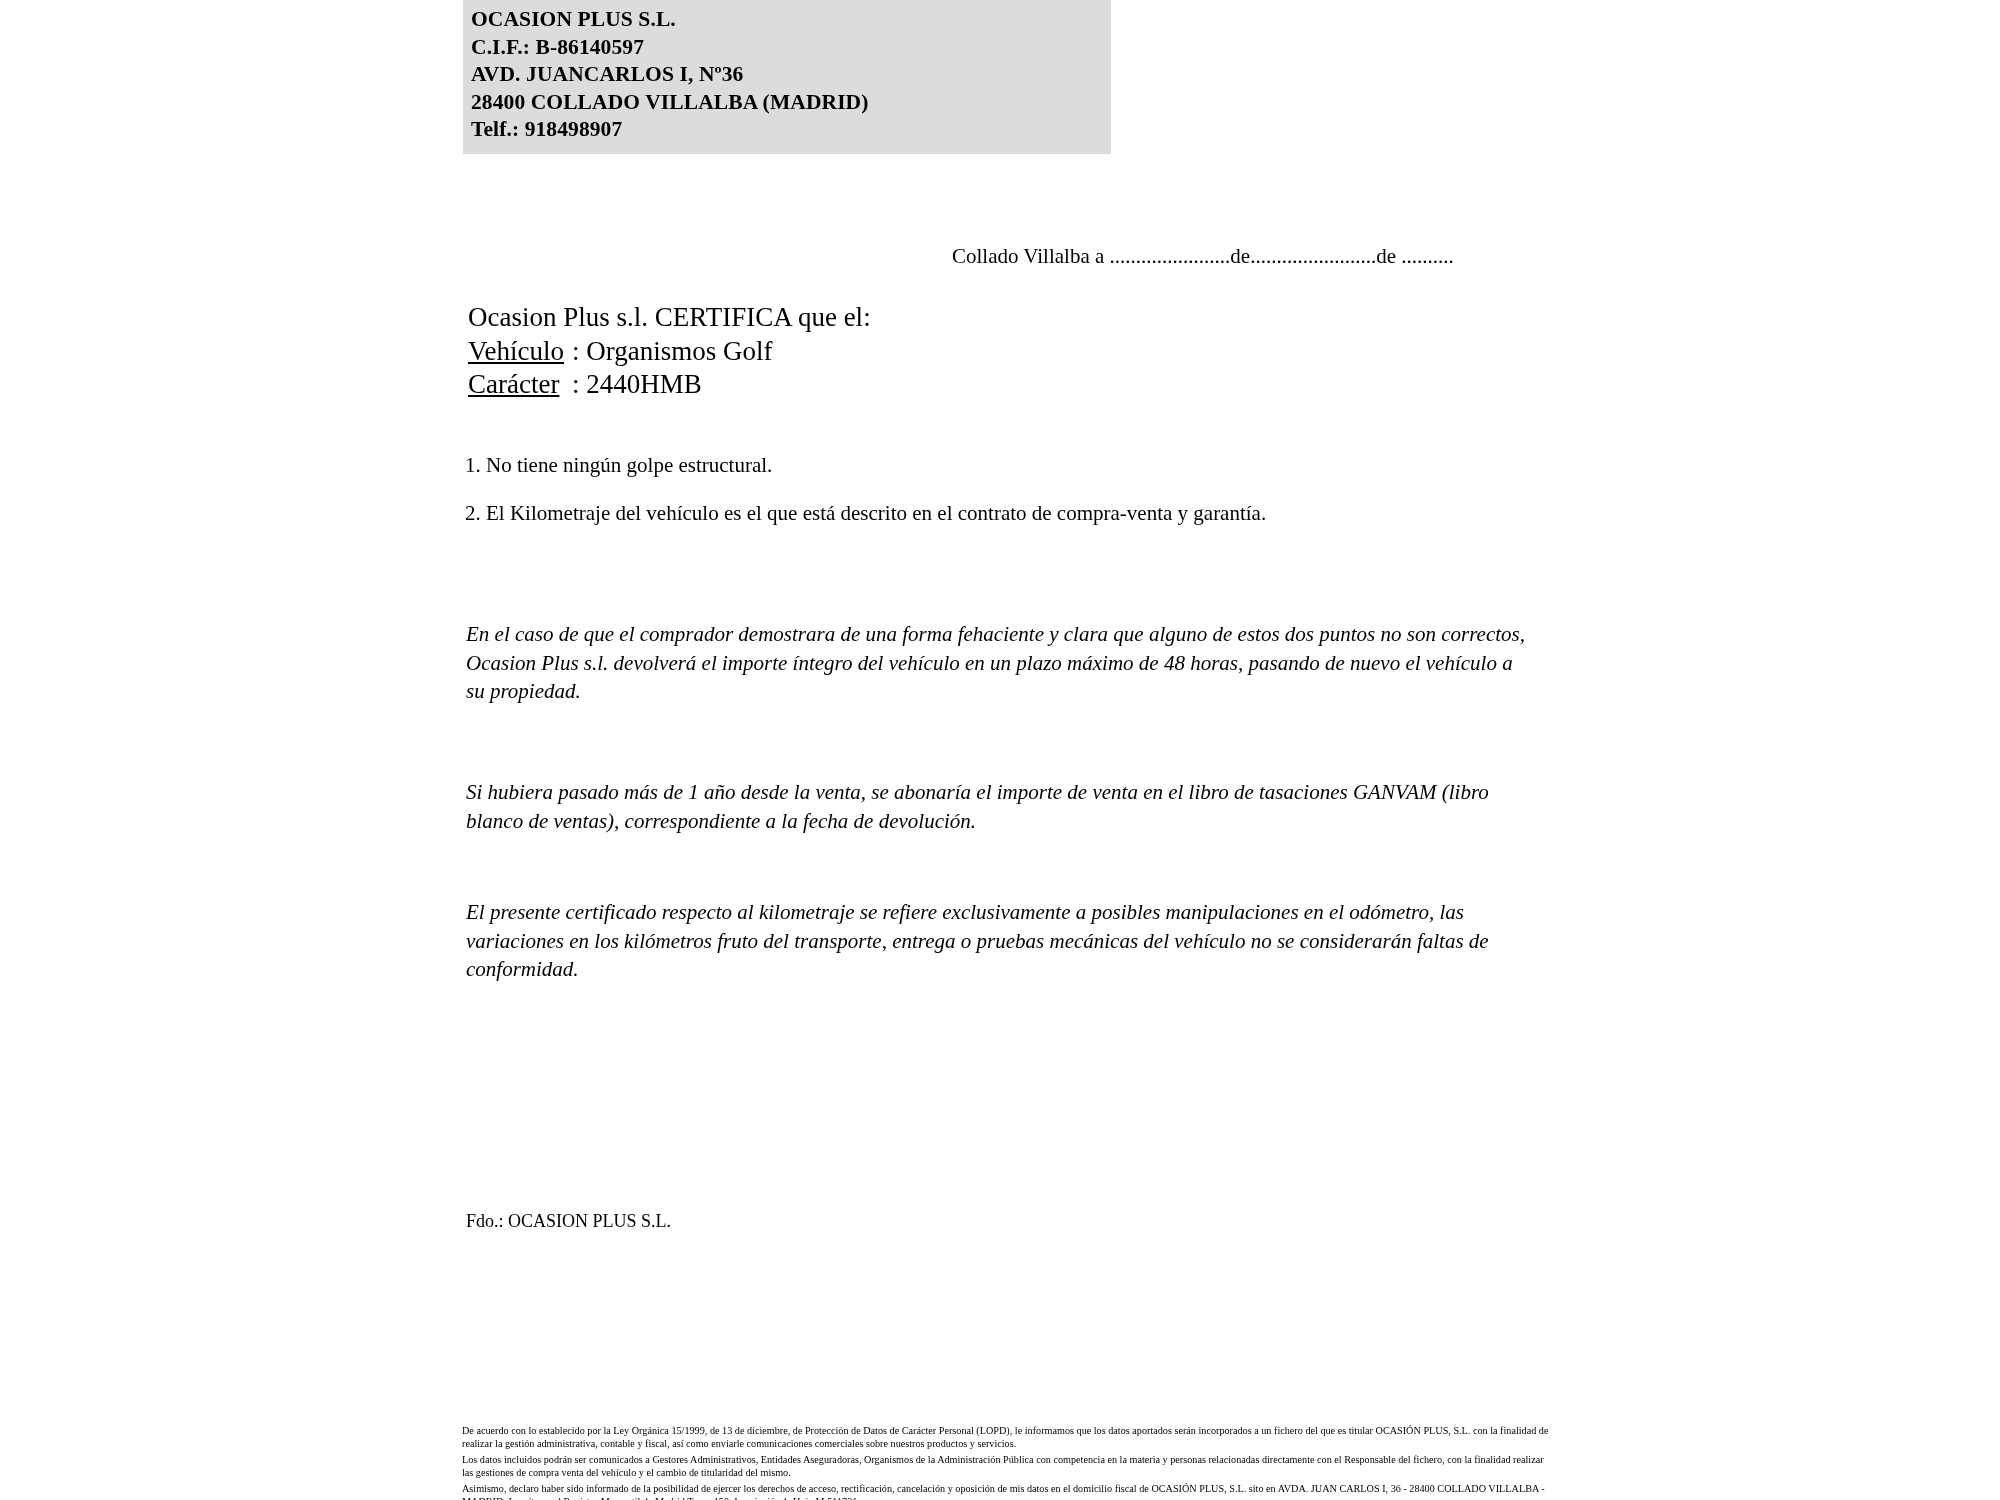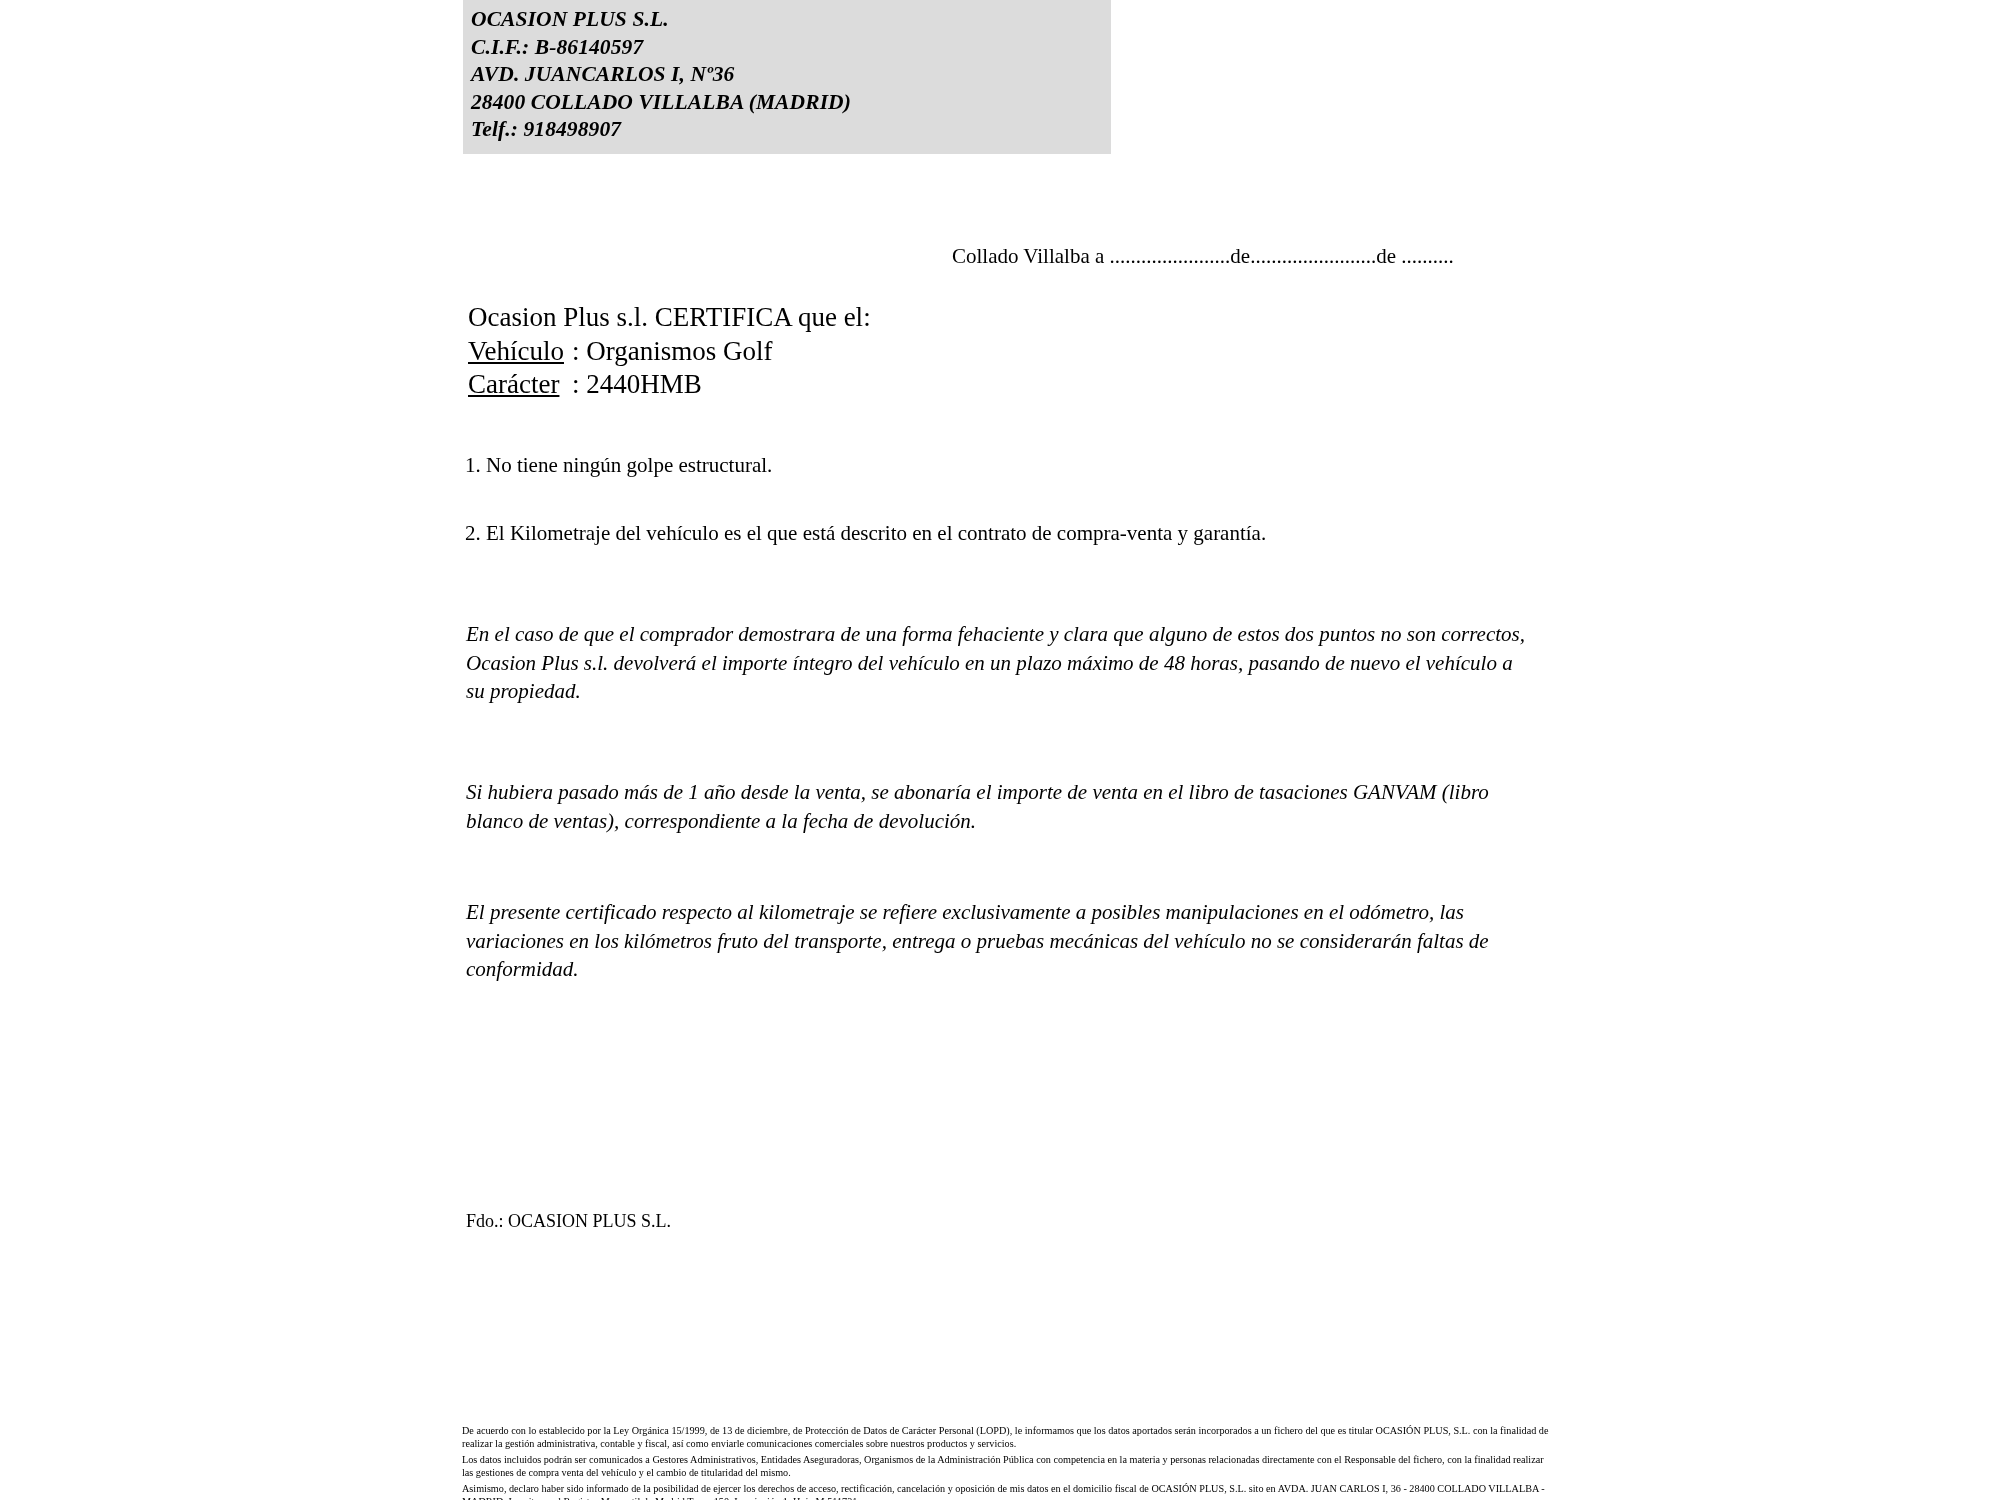--- a/index.html
+++ b/index.html
@@ -25,21 +25,20 @@
 
   
   .letterhead {
     position: absolute;
     left: 463px;
     top: 0px;
     width: 648px;
     background: #dcdcdc;
     padding: 6px 0 10px 8px;
     box-sizing: border-box;
-    font-style: italic;
   }
   .letterhead .lh-line {
     font-weight: bold;
     font-size: 21.5px;
     line-height: 27.5px;
     letter-spacing: 0.1px;
     white-space: nowrap;
   }
 
   
@@ -71,21 +70,21 @@
 
   
   .point {
     position: absolute;
     left: 465px;
     font-size: 21px;
     line-height: 27px;
     white-space: nowrap;
   }
   .point-1 { top: 452px; }
-  .point-2 { top: 500px; margin-top: 20px; }
+  .point-2 { top: 500px; }
 
   
   .para {
     position: absolute;
     left: 466px;
     width: 1070px;
     font-size: 21px;
     line-height: 28.5px;
     font-style: italic;
   }

